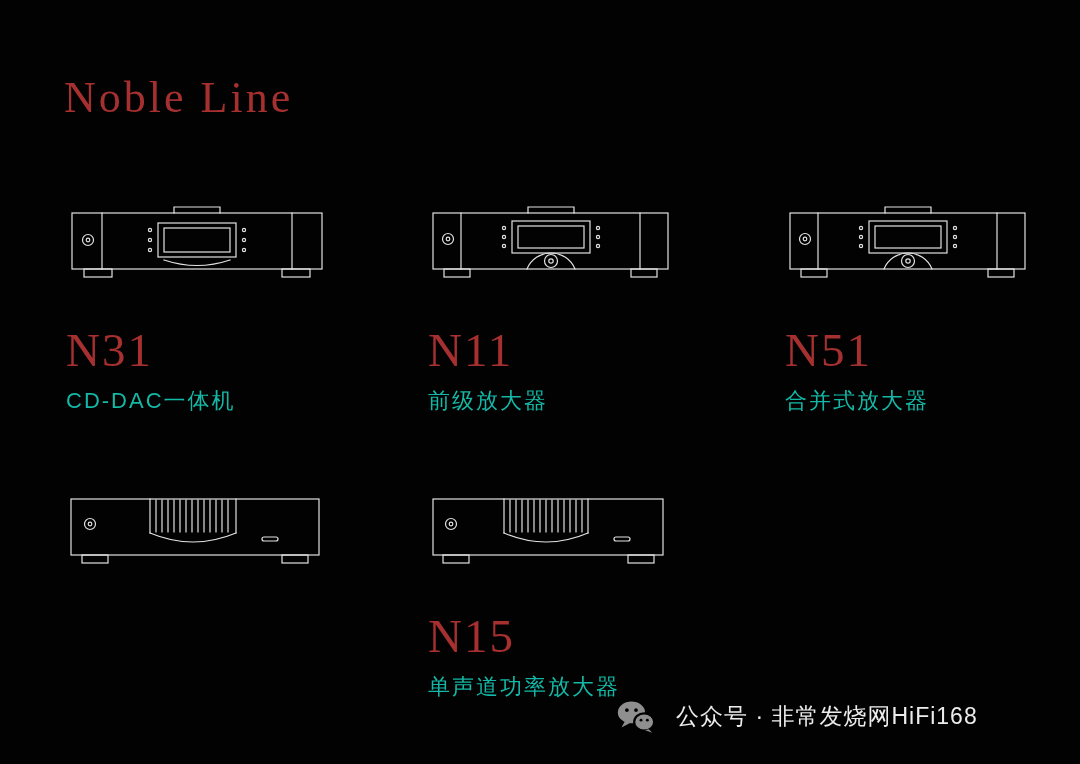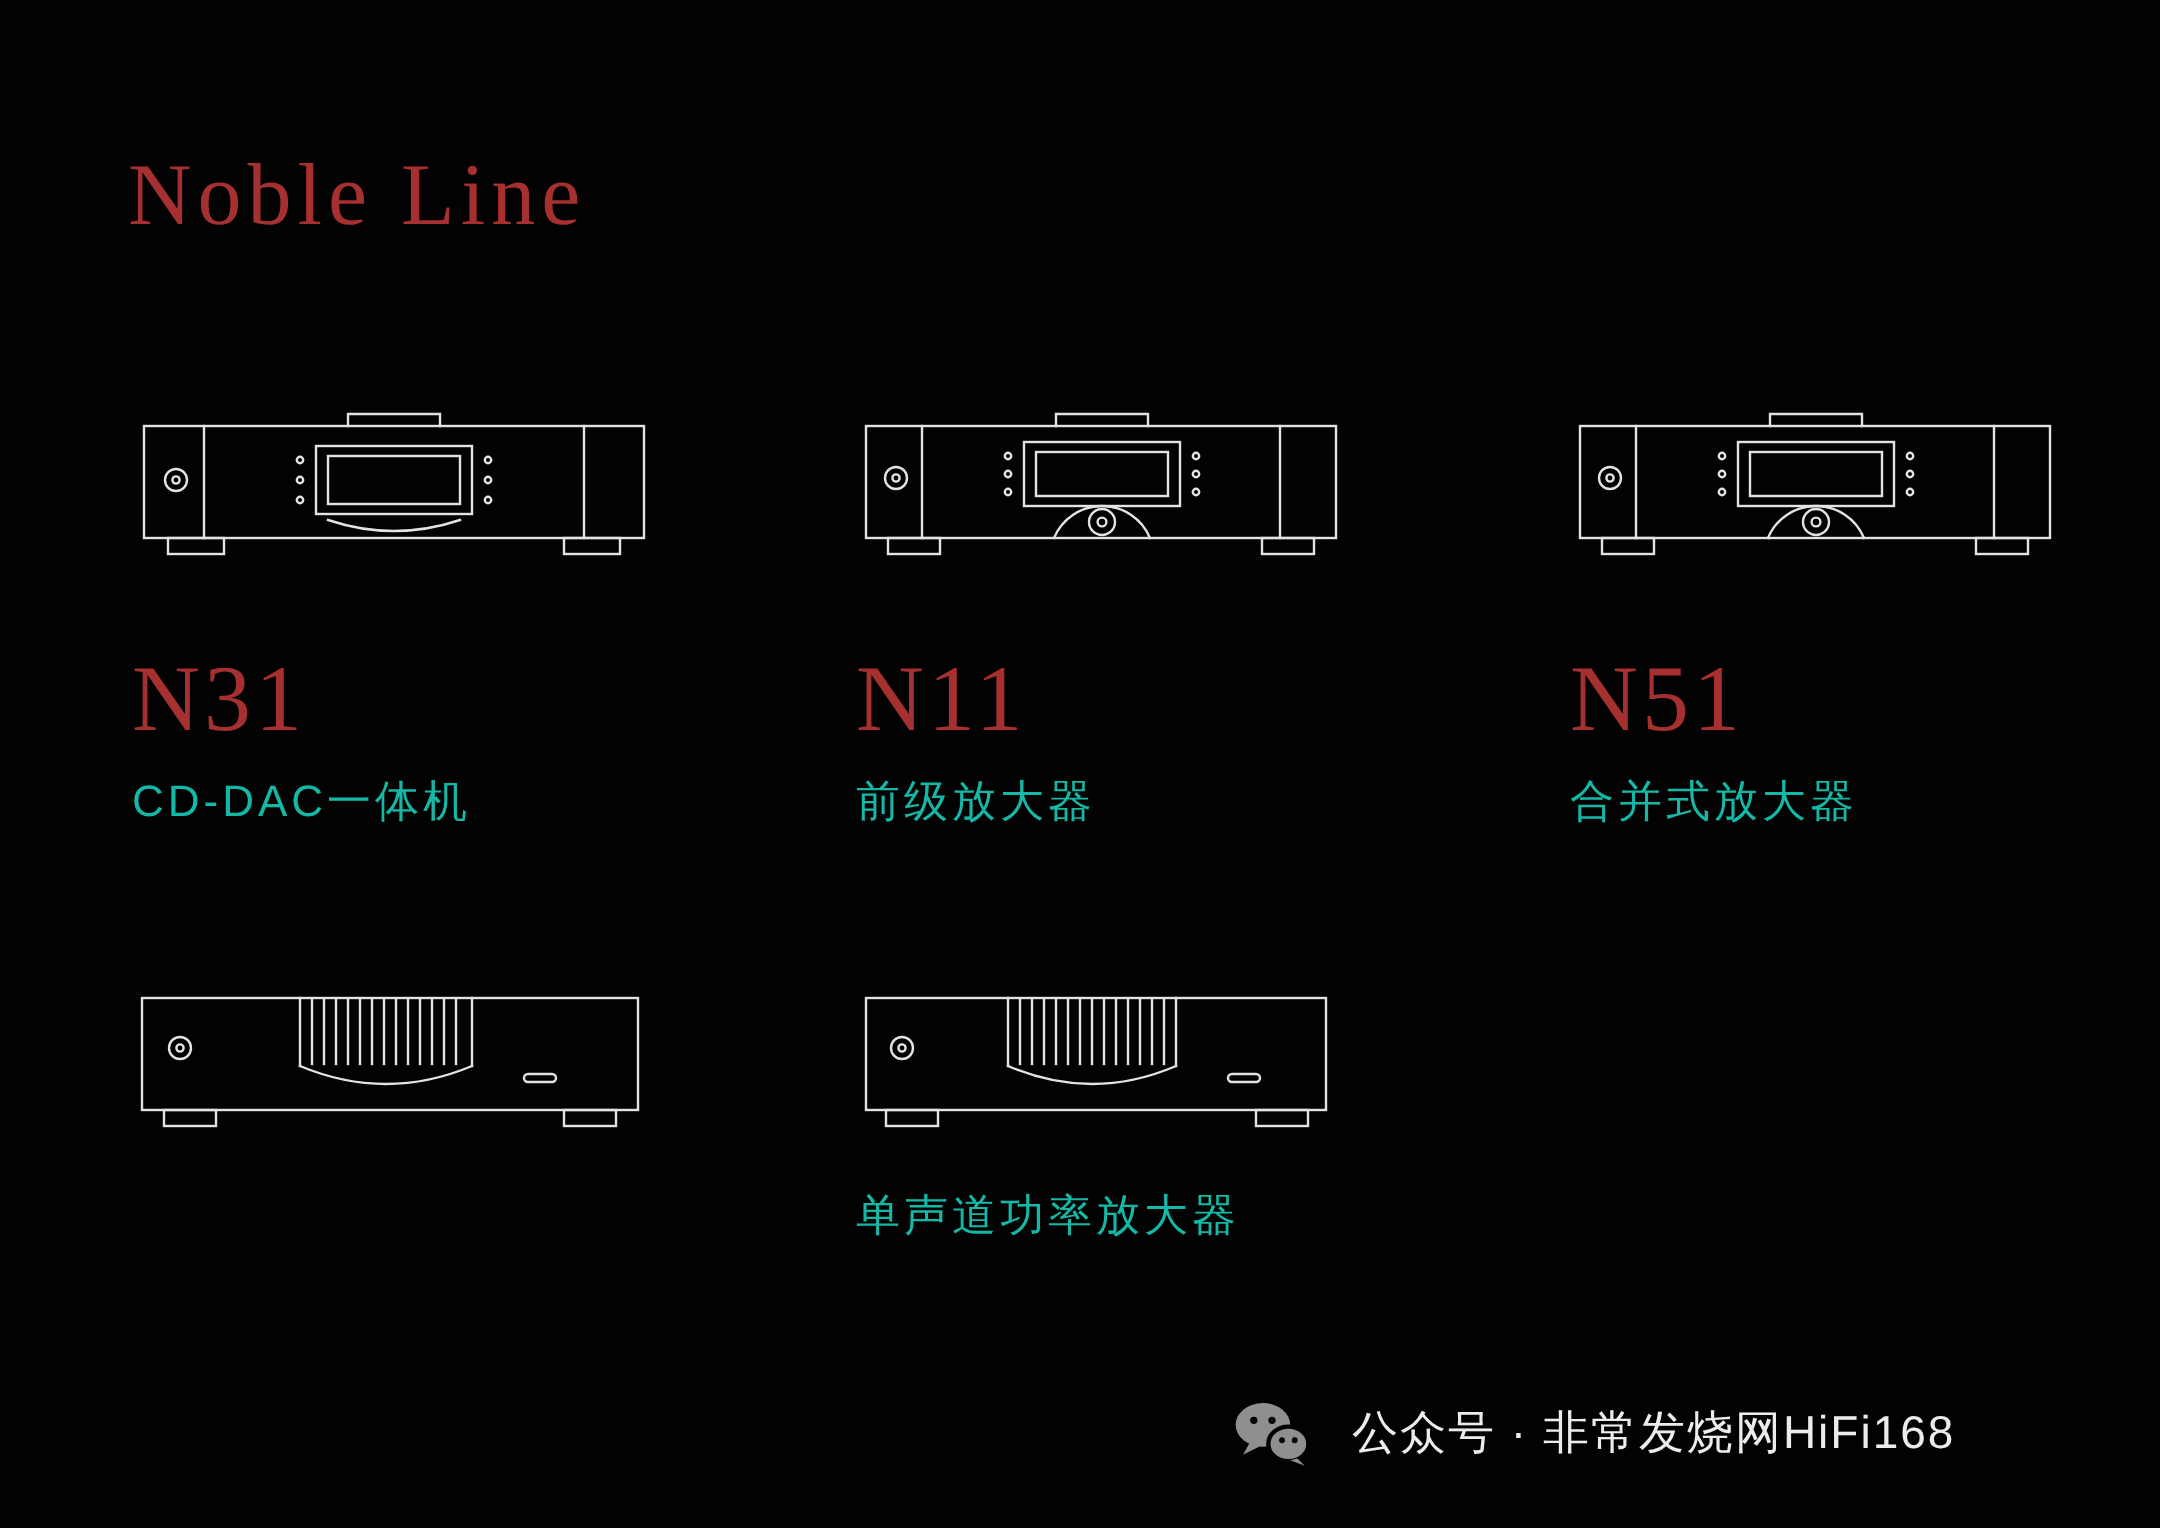--- a/index.html
+++ b/index.html
@@ -175,20 +175,21 @@
         <line x1="142" y1="9" x2="142" y2="41"></line>
           <line x1="148" y1="9" x2="148" y2="41"></line>
         <line x1="154" y1="9" x2="154" y2="41"></line>
         <line x1="160" y1="8" x2="160" y2="42"></line>
         <path d="M 76 42 Q 118 60 160 42"></path>
         <rect x="186" y="46" width="16" height="4" rx="2"></rect>
         <rect x="15" y="64" width="26" height="8"></rect>
         <rect x="200" y="64" width="26" height="8"></rect>
       </g>
     </svg>
+    <div class="model">N15</div>
     <div class="desc">单声道功率放大器</div>
   </div>
 
   <div class="footer">
     <svg width="40" height="33" viewBox="0 0 44 36">
       <g fill="#8f8f8f">
         <ellipse cx="17" cy="13.5" rx="15" ry="12"></ellipse>
         <path d="M 10 23 L 6 30 L 16 25 Z"></path>
       </g>
       <g>

